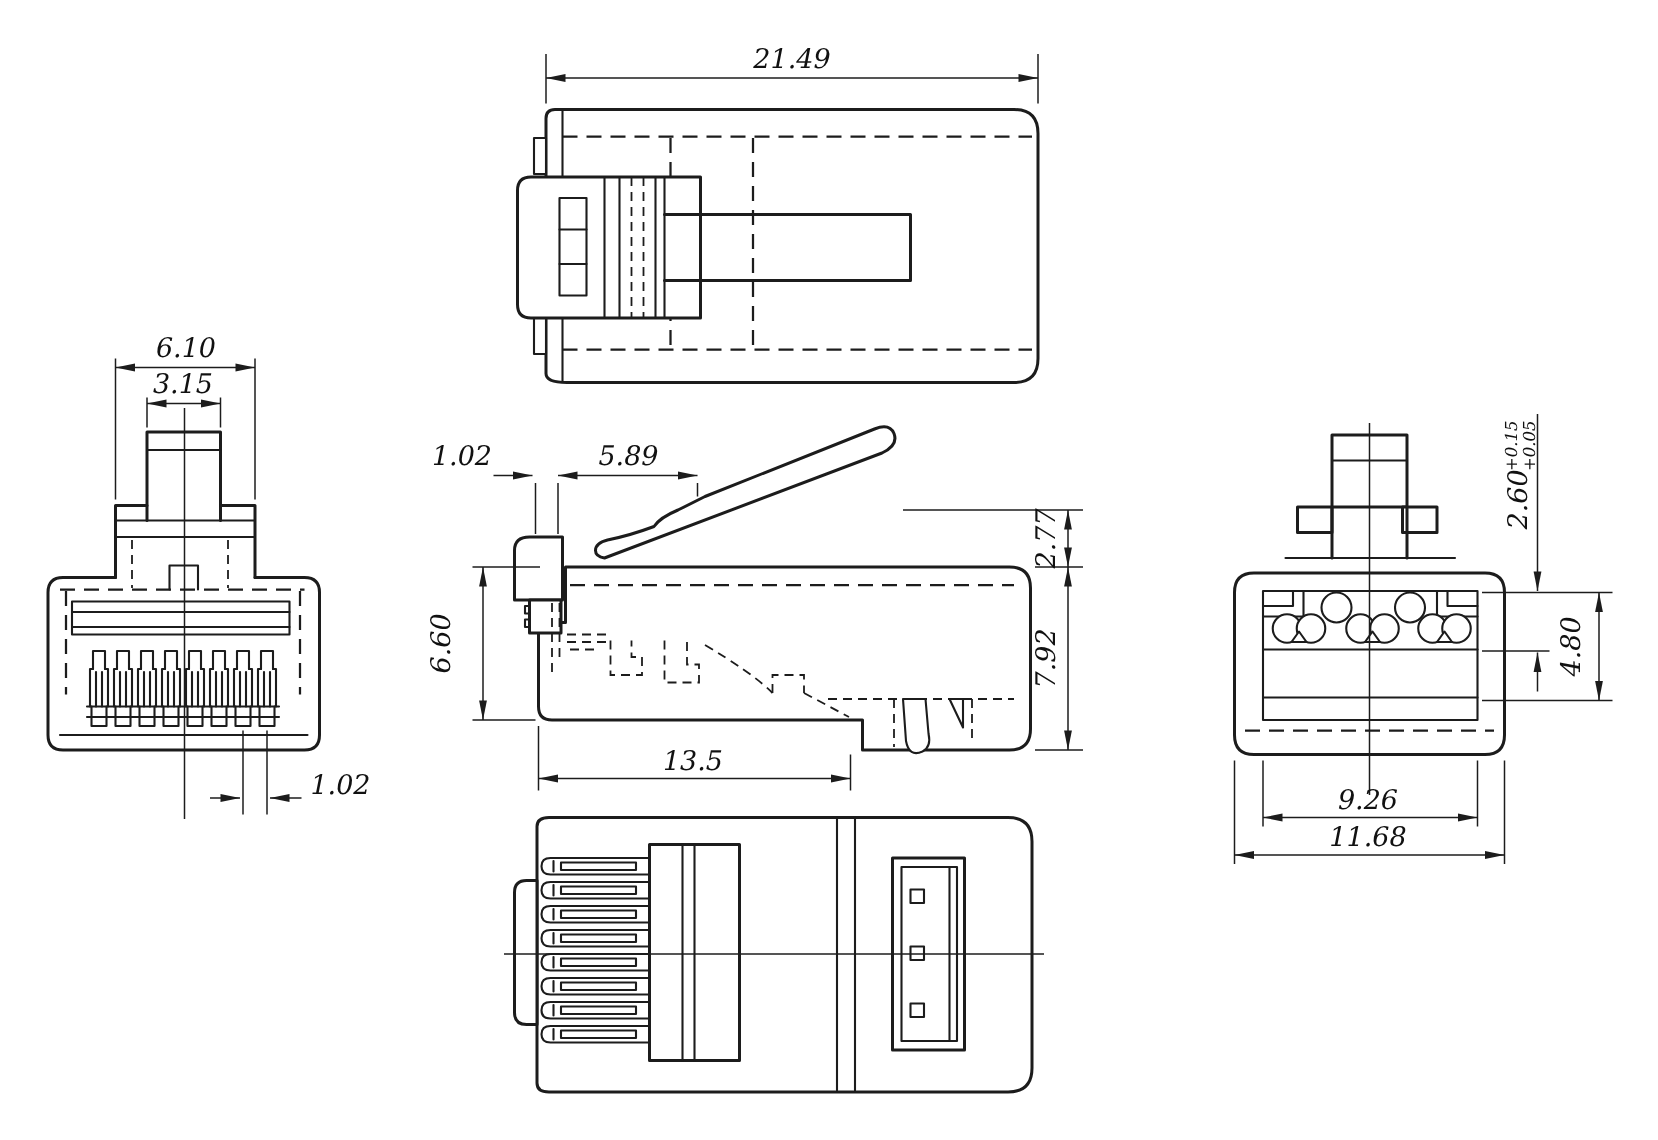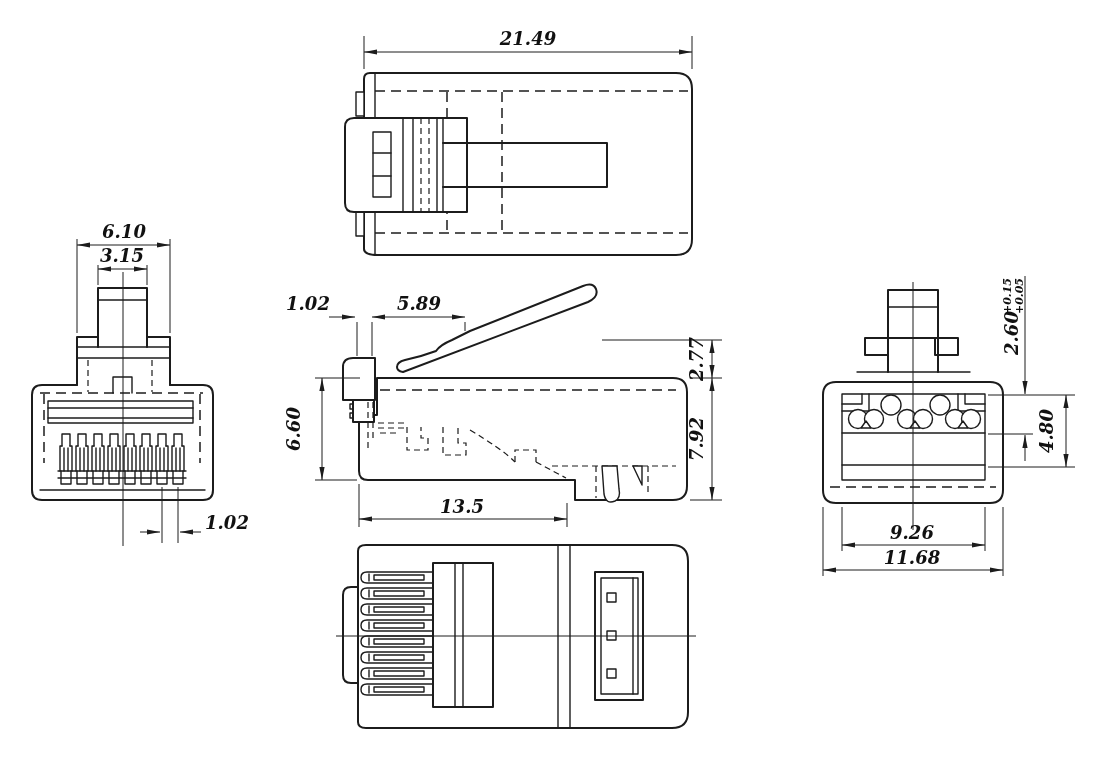--- a/index.html
+++ b/index.html
@@ -1,16 +1,16 @@
 <!DOCTYPE html>
 <html><head>
 <meta charset="utf-8">
 <style>
   html,body { margin:0; padding:0; background:#ffffff; }
-  .stage { position:relative; width:1105px; height:760px; background:#ffffff; overflow:hidden;font-weight:bold; }
+  .stage { position:relative; width:1105px; height:760px; background:#ffffff; overflow:hidden; }
   svg { display:block; }
   .s2  { stroke:#1c1c1c; stroke-width:2;   fill:none; stroke-linecap:round; stroke-linejoin:round; }
   .s2f { stroke:#1c1c1c; stroke-width:2;   fill:#ffffff; stroke-linecap:round; stroke-linejoin:round; }
   .s1  { stroke:#1c1c1c; stroke-width:1.4; fill:none; stroke-linecap:round; stroke-linejoin:round; }
   .s1f { stroke:#1c1c1c; stroke-width:1.4; fill:#ffffff; stroke-linejoin:round; }
   .hid { stroke:#1c1c1c; stroke-width:1.5; fill:none; stroke-dasharray:10 6; }
   .hid2{ stroke:#1c1c1c; stroke-width:1.2; fill:none; stroke-dasharray:6 4; }
   .dim { stroke:#1c1c1c; stroke-width:1;   fill:none; }
   .cl  { stroke:#1c1c1c; stroke-width:1;   fill:none; }
   .dimtxt { font-family:"DejaVu Serif", serif; font-style:italic; font-size:18px; fill:#111; text-anchor:middle; }

